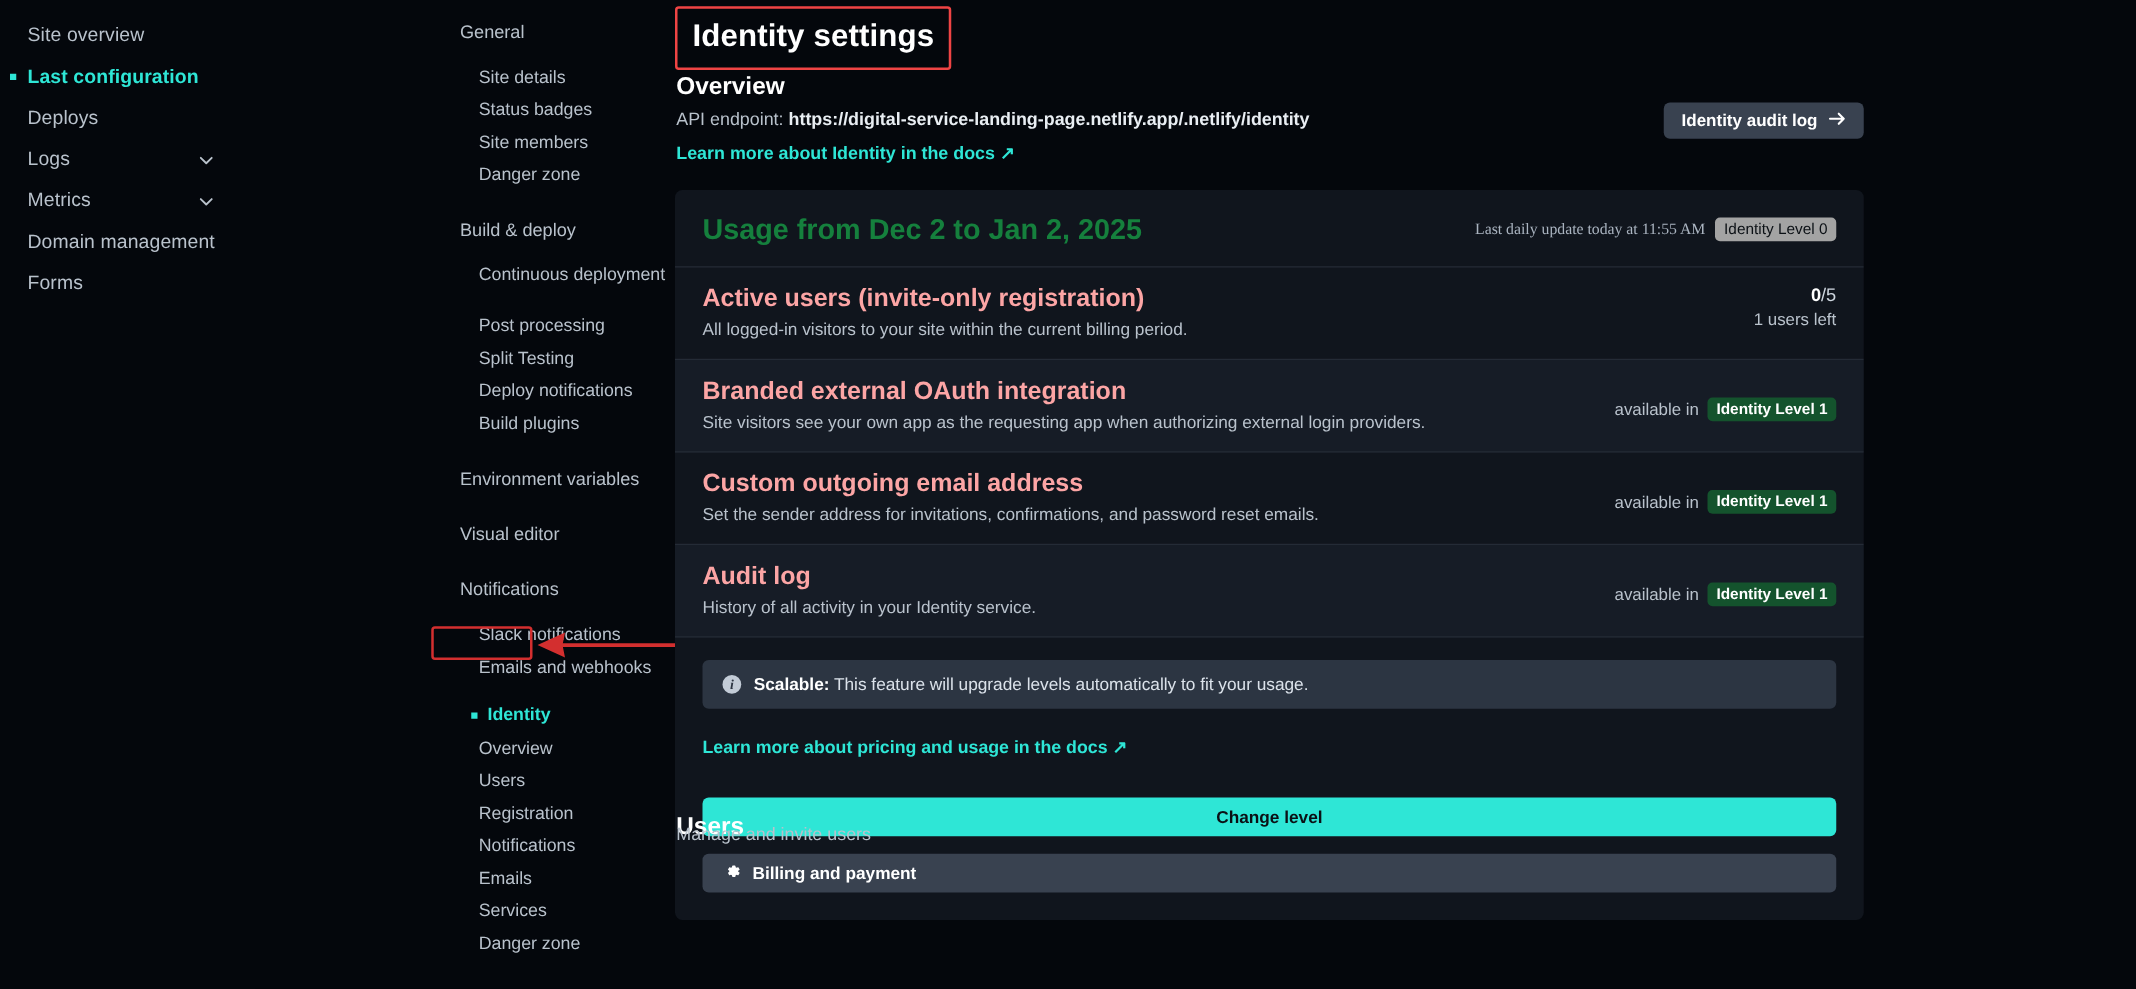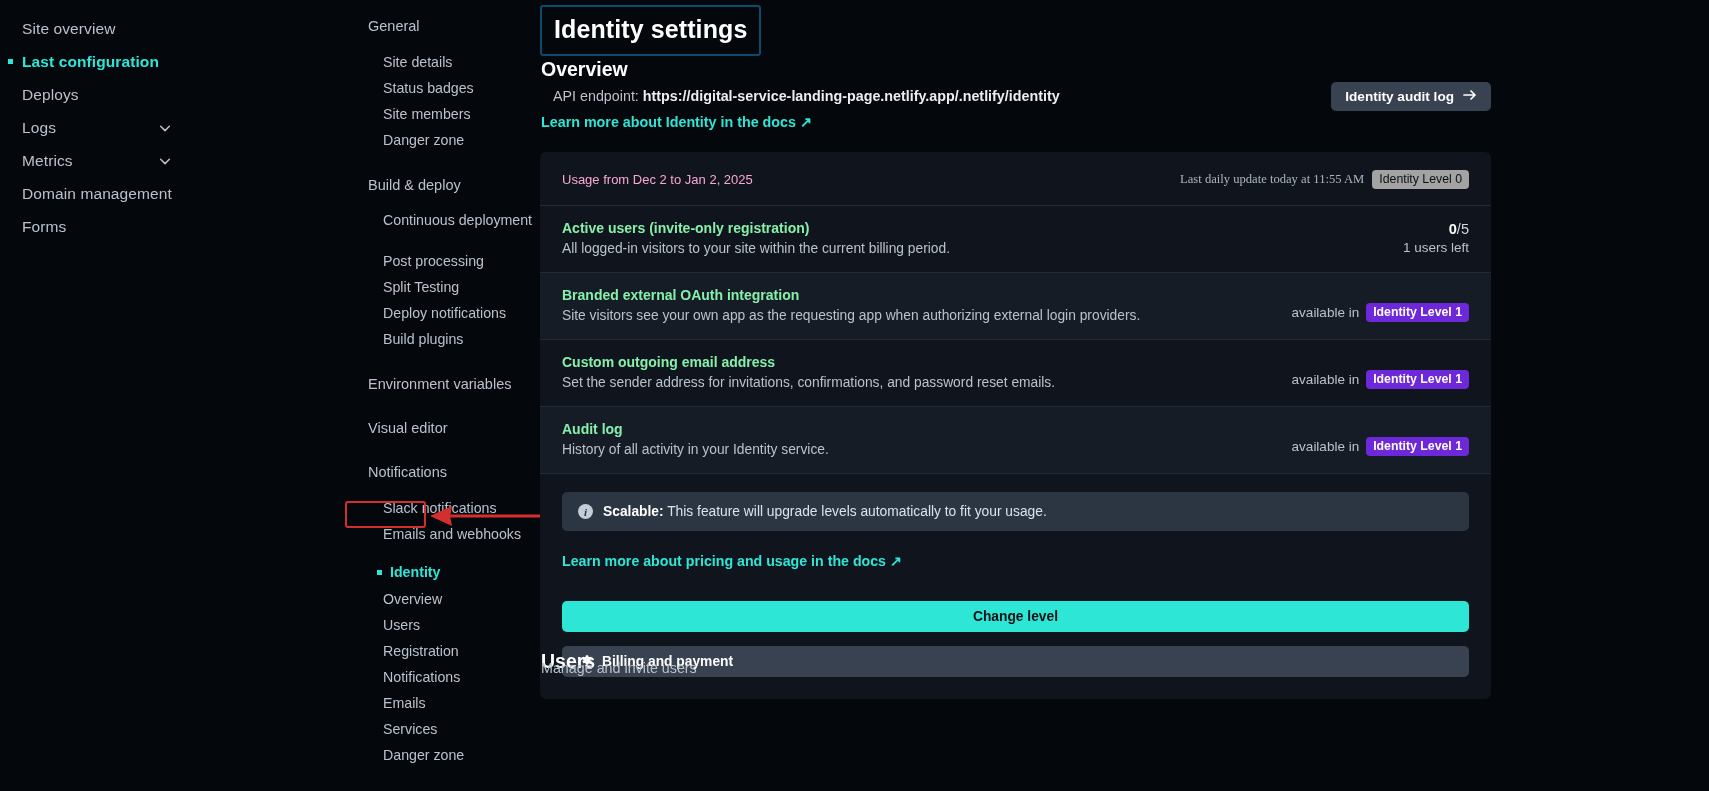--- a/index.html
+++ b/index.html
@@ -114,39 +114,39 @@
   .main {
     position: absolute;
     left: 540px; top: 0;
     width: 1169px;
     height: 791px;
   }
   .title-wrap {
     position: absolute;
     left: 0; top: 5px;
     padding: 8px 12px 10px 12px;
-    border: 2px solid #0c4a6e;
+    border: 2px solid #ef4444;
     border-radius: 3px;
   }
   .page-title {
     font-size: 25px;
     font-weight: 700;
     color: #ffffff;
     letter-spacing: 0.1px;
   }
   .overview-h {
     position: absolute;
     left: 1px; top: 58px;
     font-size: 19.5px;
     font-weight: 700;
     color: #ffffff;
   }
   .api-line {
     position: absolute;
-    left: 13px; top: 88px;
+    left: 1px; top: 88px;
     font-size: 14.3px;
     color: #b9c2cc;
   }
   .api-line b { color: #e9eef3; font-weight: 700; }
   .docs-link {
     position: absolute;
     left: 1px; top: 114px;
     font-size: 14.3px;
     font-weight: 700;
     color: #2ee6d6;
@@ -180,63 +180,63 @@
     overflow: hidden;
   }
   .card-head {
     display: flex;
     align-items: center;
     justify-content: space-between;
     padding: 18px 22px 16px 22px;
     border-bottom: 1px solid #242b36;
   }
   .card-head-title {
-    font-size: 13px;
-    font-weight: 400;
-    color: #f9a8d4;
+    font-size: 23px;
+    font-weight: 700;
+    color: #15803d;
   }
   .card-head-right {
     display: flex;
     align-items: center;
     gap: 8px;
   }
   .last-update {
     font-size: 12.6px;
     color: #aab4c0;
     font-family: Liberation Serif, serif;
   }
   .badge-level0 {
     background: #a3a3a3;
     color: #0b1015;
     font-size: 12.3px;
     font-weight: 400;
     padding: 2px 7px 3px 7px;
     border-radius: 4px;
   }
   .badge-level1 {
-    background: #6d28d9;
+    background: #14532d;
     color: #ffffff;
     font-size: 12.3px;
     font-weight: 700;
     padding: 2px 7px 3px 7px;
     border-radius: 4px;
   }
   .usage-row {
     display: flex;
     align-items: flex-start;
     justify-content: space-between;
     padding: 14px 22px 16px 22px;
     border-bottom: 1px solid #242b36;
   }
   .usage-row.alt { background: #161c26; }
   .usage-row .left { max-width: 760px; }
   .row-title {
-    font-size: 14px;
-    font-weight: 700;
-    color: #86efac;
+    font-size: 20px;
+    font-weight: 700;
+    color: #fca5a5;
     margin-bottom: 5px;
   }
   .row-desc {
     font-size: 13.8px;
     color: #b9c2cc;
   }
   .row-right {
     text-align: right;
     white-space: nowrap;
     padding-top: 1px;

